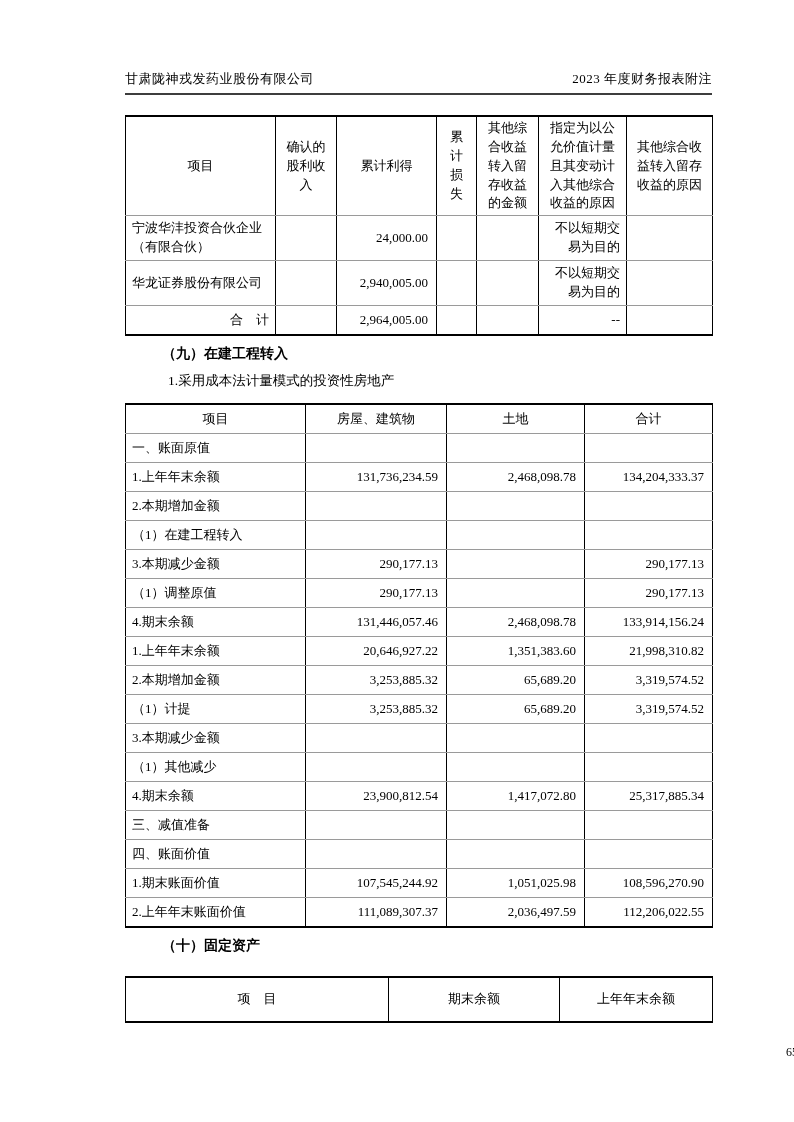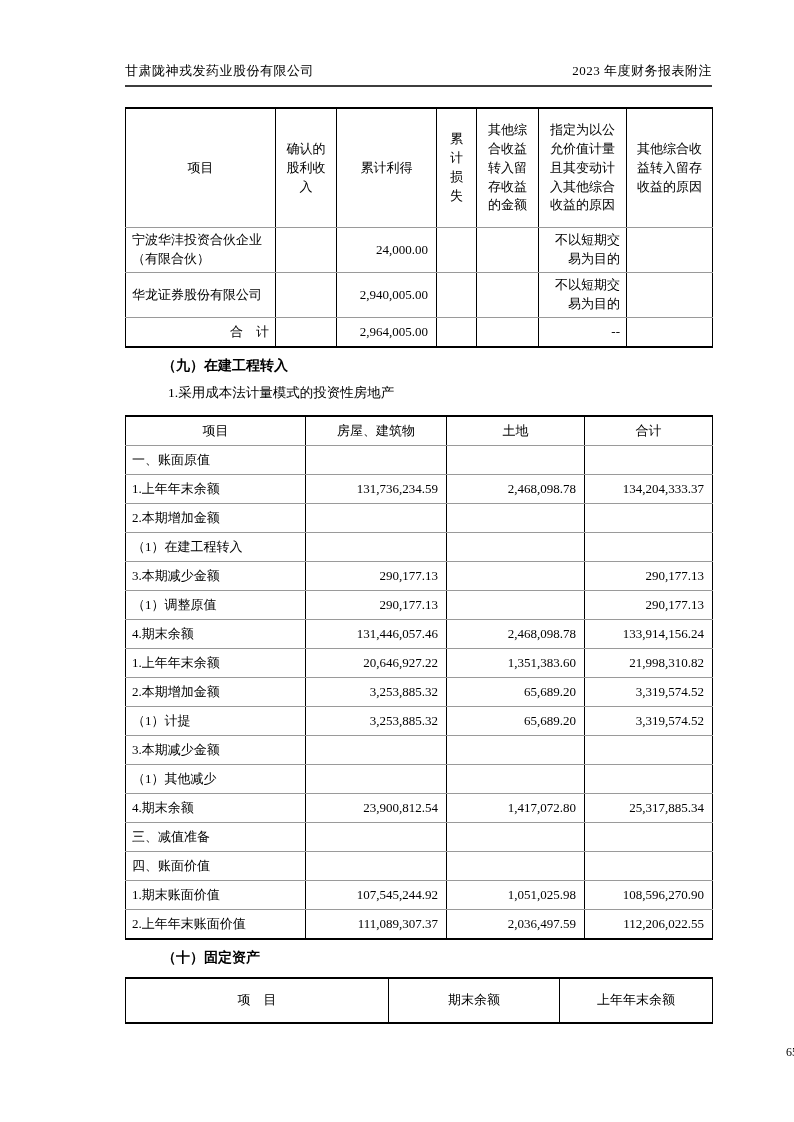--- a/index.html
+++ b/index.html
@@ -2,21 +2,21 @@
 <html><head>
 <meta charset="utf-8">
 <style>
   html,body { margin:0; padding:0; }
   body {
     width:794px; height:1122px;
     background:#ffffff; color:#000;
     font-family:"Liberation Serif","DejaVu Serif",serif;
     position:relative; overflow:hidden;
   }
-  .content { position:absolute; left:125px; top:8px; width:587px; }
+  .content { position:absolute; left:125px; top:16px; width:587px; }
 
   
   .page-header {
     margin-top:54px;
     display:flex; justify-content:space-between; align-items:flex-end;
     font-size:13px; letter-spacing:0.5px;
     border-bottom:2px solid #3d3d3d; padding-bottom:5px;
   }
 
   
@@ -30,35 +30,35 @@
   table { border-top:2px solid #000; border-bottom:2px solid #000; }
   tr > *:first-child { border-left:1px solid #000; }
   tr > *:last-child  { border-right:1px solid #000; }
   thead th { text-align:center; }
   td.l { text-align:left; }
   td.r { text-align:right; padding-right:8px; }
   td.c, th.c { text-align:right; }
 
   
   #t1 { margin-top:20px; }
-  #t1 thead th { height:90px; padding:12px 9px; }
+  #t1 thead th { height:90px; padding:2px 9px; }
   #t1 thead th:nth-child(4) { padding:2px 13px; } 
   #t1 tbody td { height:40px; }
   #t1 tbody tr:last-child td { height:24px; }
 
   
   .section-title { font-size:14px; font-weight:bold; margin:9px 0 0 37px; line-height:1.3; }
   .sub-title { font-size:13.5px; margin:9px 0 0 43px; line-height:1.3; }
 
   
   #t2 { margin-top:13px; }
   #t2 th, #t2 td { height:26px; padding-top:1px; padding-bottom:1px; }
 
   
-  #t3 { margin-top:10px; }
+  #t3 { margin-top:21px; }
   #t3 th { height:39px; }
 
   .page-number {
     position:absolute; left:4px; top:1045px; width:794px;
     text-align:right; font-size:12px;
   }
 </style>
 </head>
 <body>
 

